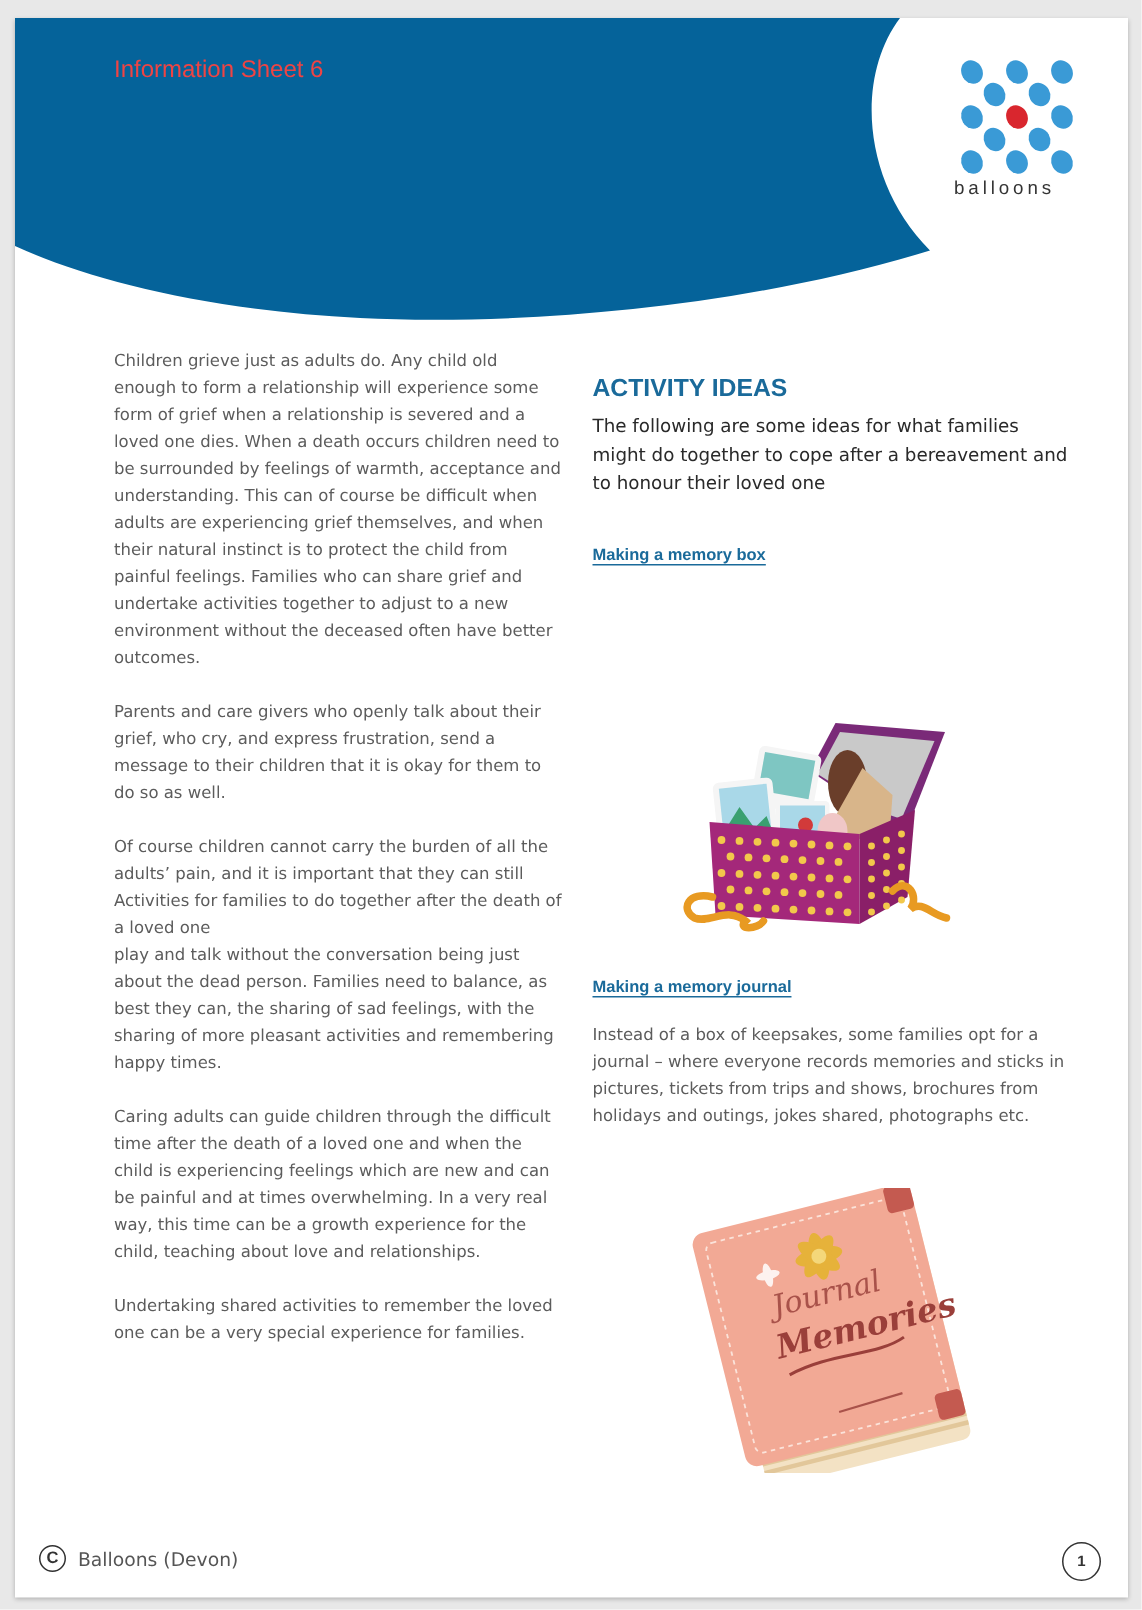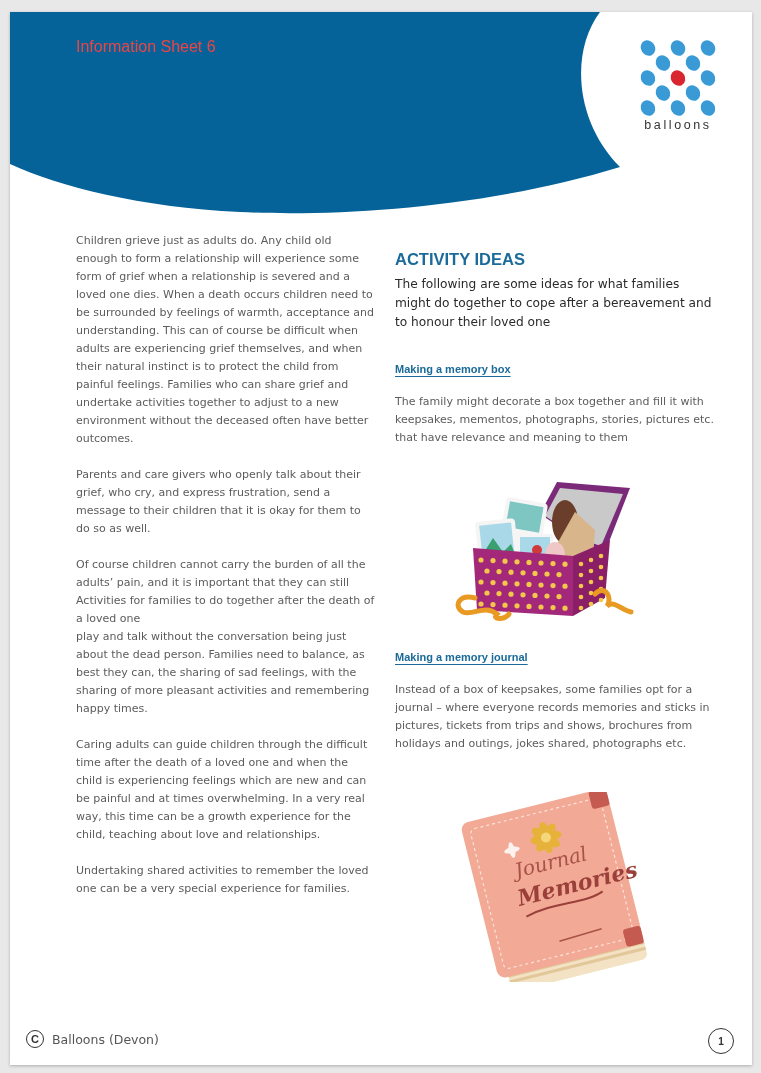--- a/index.html
+++ b/index.html
@@ -43,21 +43,21 @@
   }
   .logo {
     position: absolute;
     left: 626px; top: 28px;
     width: 84px; height: 100px;
   }
   .logo-text {
     position: absolute;
     left: 626px; top: 106px;
     width: 84px;
-    text-align: center;
+    text-align: left;
     color: #333333;
     font-family: "Liberation Sans", sans-serif;
     font-size: 12.5px;
     letter-spacing: 2.6px;
   }
   .col-left {
     position: absolute;
     left: 66px; top: 220px;
     width: 300px;
   }
@@ -179,21 +179,20 @@
     <p class="body-text">Caring adults can guide children through the difficult time after the death of a loved one and when the child is experiencing feelings which are new and can be painful and at times overwhelming. In a very real way, this time can be a growth experience for the child, teaching about love and relationships.</p>
     <p class="body-text">Undertaking shared activities to remember the loved one can be a very special experience for families.</p>
   </div>
 
   <div class="col-right">
     <h2 class="section-heading" style="margin-top:18px;">ACTIVITY IDEAS</h2>
     <p class="intro-text">The following are some ideas for what families might do together to cope after a bereavement and to honour their loved one</p>
 
     <div style="margin-top:26px;">
       <a class="link-heading">Making a memory box</a>
-      <p class="body-text" style="margin-top:16px;">The family might decorate a box together and fill it with keepsakes, mementos, photographs, stories, pictures etc. that have relevance and meaning to them</p>
     </div>
 
     <div style="position:absolute; top:414px; left:0; width:320px;">
       <a class="link-heading">Making a memory journal</a>
       <p class="body-text" style="margin-top:16px;">Instead of a box of keepsakes, some families opt for a journal – where everyone records memories and sticks in pictures, tickets from trips and shows, brochures from holidays and outings, jokes shared, photographs etc.</p>
     </div>
   </div>
 
   <svg class="illus-box" viewBox="0 0 190 150">
 

